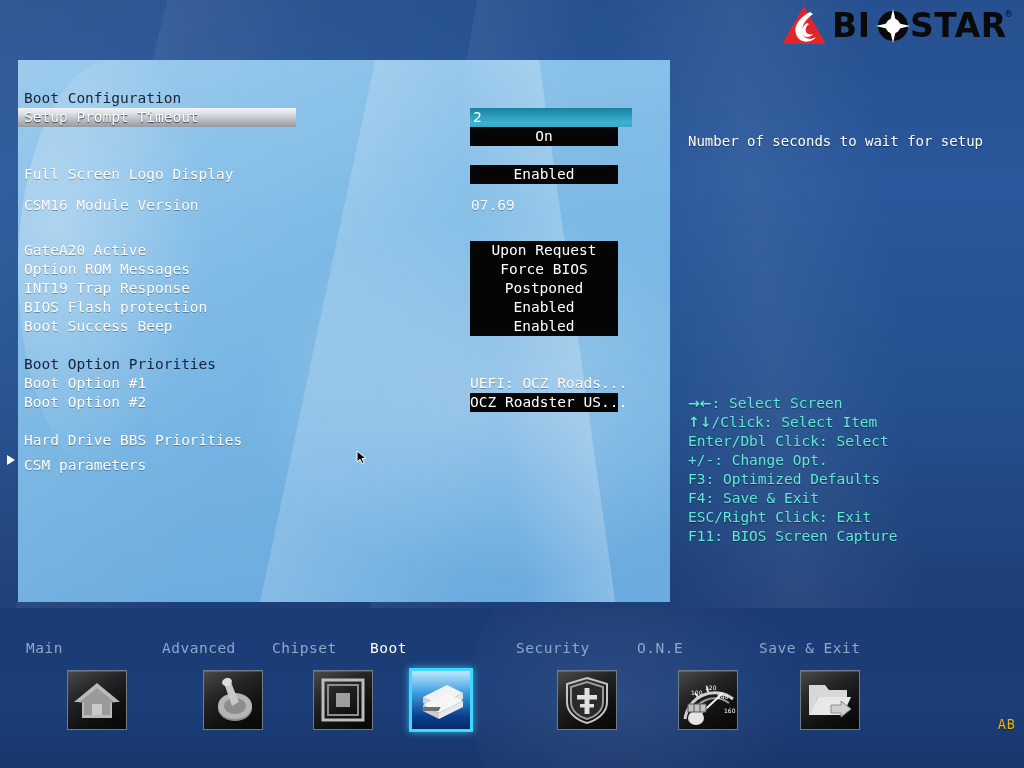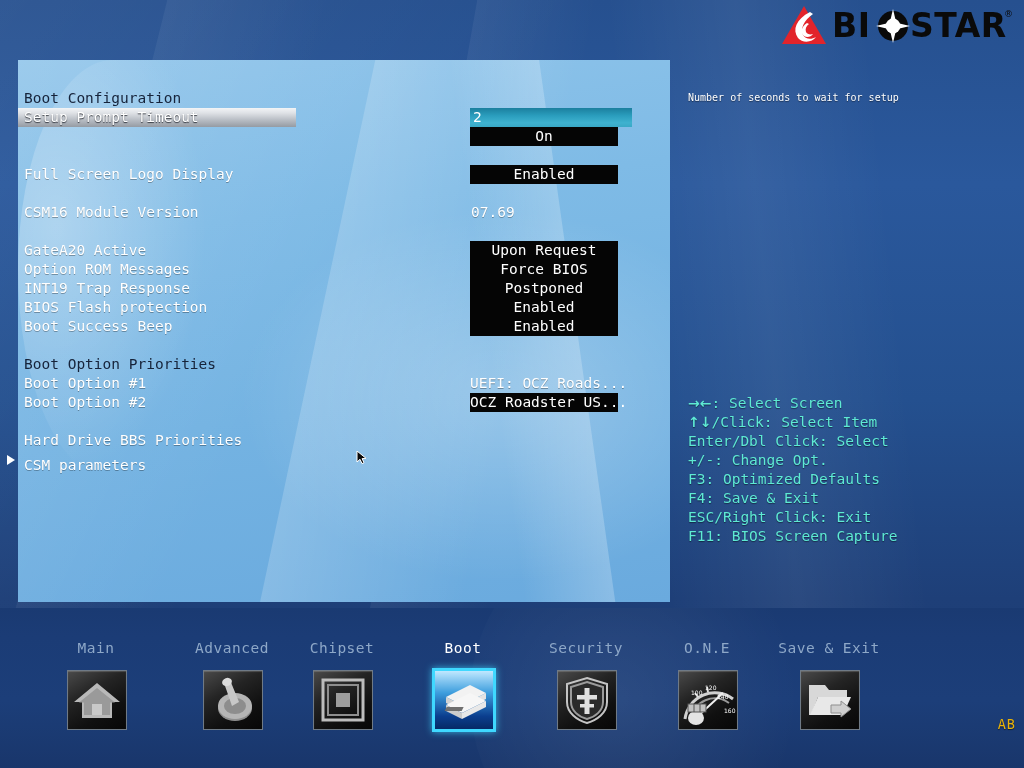--- a/index.html
+++ b/index.html
@@ -60,35 +60,35 @@
 
   
   #csm-arrow{position:absolute;left:7px;top:455px;width:0;height:0;
     border-left:8px solid #ffffff;border-top:5px solid transparent;border-bottom:5px solid transparent;}
 
   
   #cursor{position:absolute;left:338px;top:389px;width:12px;height:13px;}
 
   
   #help{position:absolute;left:688px;top:88px;width:330px;}
-  .help-line{font-size:10px;line-height:19px;color:#ffffff;white-space:nowrap;
-    text-shadow:0 1px 1px rgba(0,0,0,0.45);}
+  .help-line{font-size:14px;line-height:19px;color:#ffffff;white-space:nowrap;
+    text-shadow:0 1px 1px rgba(0,0,0,0.45);margin-top:44px;}
   #nav{position:absolute;left:688px;top:394px;width:330px;}
   .nav-line{font-size:14.5px;line-height:19px;color:#5eead4;white-space:nowrap;
     text-shadow:0 1px 1px rgba(0,0,0,0.45);}
   .nav-line .gl{font-family:"DejaVu Sans",sans-serif;font-weight:bold;font-size:14px;}
 
   
   #tabbar{position:absolute;left:0;top:608px;width:1024px;height:160px;
     background:linear-gradient(180deg,#1a3a72 0%,#1b3c76 18%,#1c3e79 58%,#19366b 100%);
     overflow:hidden;}
   #tabbar .sheen{position:absolute;left:470px;top:-90px;width:360px;height:360px;border-radius:50%;
     background:radial-gradient(circle at 40% 50%,rgba(255,255,255,0.07),rgba(255,255,255,0) 66%);}
   .tab{position:absolute;top:0;width:140px;height:150px;}
-  .tab .tlabel{position:absolute;left:0;top:32px;width:140px;text-align:center;
+  .tab .tlabel{position:absolute;left:0;top:32px;width:140px;text-align:left;
     font-size:14.5px;color:#8ea8c8;letter-spacing:0.5px;white-space:nowrap;}
   .tab.active .tlabel{color:#ffffff;}
   .tab .ticon{position:absolute;left:41px;top:62px;width:58px;height:58px;
     border:1px solid #6f7a86;
     background:linear-gradient(150deg,#4a4a4a 0%,#242424 36%,#101010 70%,#070707 100%);
     box-shadow:inset 0 1px 1px rgba(255,255,255,0.18);}
   .tab.active .ticon{border:3px solid #3fd8ff;left:39px;top:60px;
     background:linear-gradient(180deg,#bfe8ff 0%,#3c9ddd 38%,#0b3e8e 78%,#062a66 100%);
     box-shadow:0 0 7px rgba(63,216,255,0.75);}
   .tab .ticon svg{display:block;width:100%;height:100%;}
@@ -145,21 +145,21 @@
 
   <div class="row" style="top:67px">
     <span class="value box boxcenter">On</span>
   </div>
 
   <div class="row" style="top:105px">
     <span class="label">Full Screen Logo Display</span>
     <span class="value box boxcenter">Enabled</span>
   </div>
 
-  <div class="row" style="top:143px">
+  <div class="row" style="top:136px">
     <span class="label">CSM16 Module Version</span>
     <span class="value plain">07.69</span>
   </div>
 
   <div class="row" style="top:181px">
     <span class="label">GateA20 Active</span>
     <span class="value box boxcenter">Upon Request</span>
   </div>
 
   <div class="row" style="top:200px">
@@ -263,21 +263,21 @@
     <div class="tlabel">Chipset</div>
     <div class="ticon">
       <svg viewBox="0 0 58 58" aria-hidden="true">
         <rect x="9" y="9" width="40" height="40" fill="none" stroke="#bdbdbd" stroke-width="3"></rect>
         <rect x="14" y="14" width="30" height="30" fill="none" stroke="#8e8e8e" stroke-width="2"></rect>
         <rect x="22" y="22" width="14" height="14" fill="#9d9d9d"></rect>
       </svg>
     </div>
   </div>
 
-  <div class="tab active" style="left:393px">
+  <div class="tab active" style="left:370px">
     <div class="tlabel">Boot</div>
     <div class="ticon">
       <svg viewBox="0 0 58 58" aria-hidden="true">
         <polygon points="11,26 35,14 51,22 27,34" fill="#f2f2f2"></polygon>
         <polygon points="11,26 27,34 27,40 11,32" fill="#d2d2d2"></polygon>
         <polygon points="27,34 51,22 51,28 27,40" fill="#e3e3e3"></polygon>
         <polygon points="11,34 35,22 51,30 27,42" fill="#f6f6f6"></polygon>
         <polygon points="11,34 27,42 27,48 11,40" fill="#cccccc"></polygon>
         <polygon points="27,42 51,30 51,36 27,48" fill="#e8e8e8"></polygon>
         <rect x="30" y="36" width="17" height="4" transform="skewX(-27)" fill="#6f6f6f"></rect>

